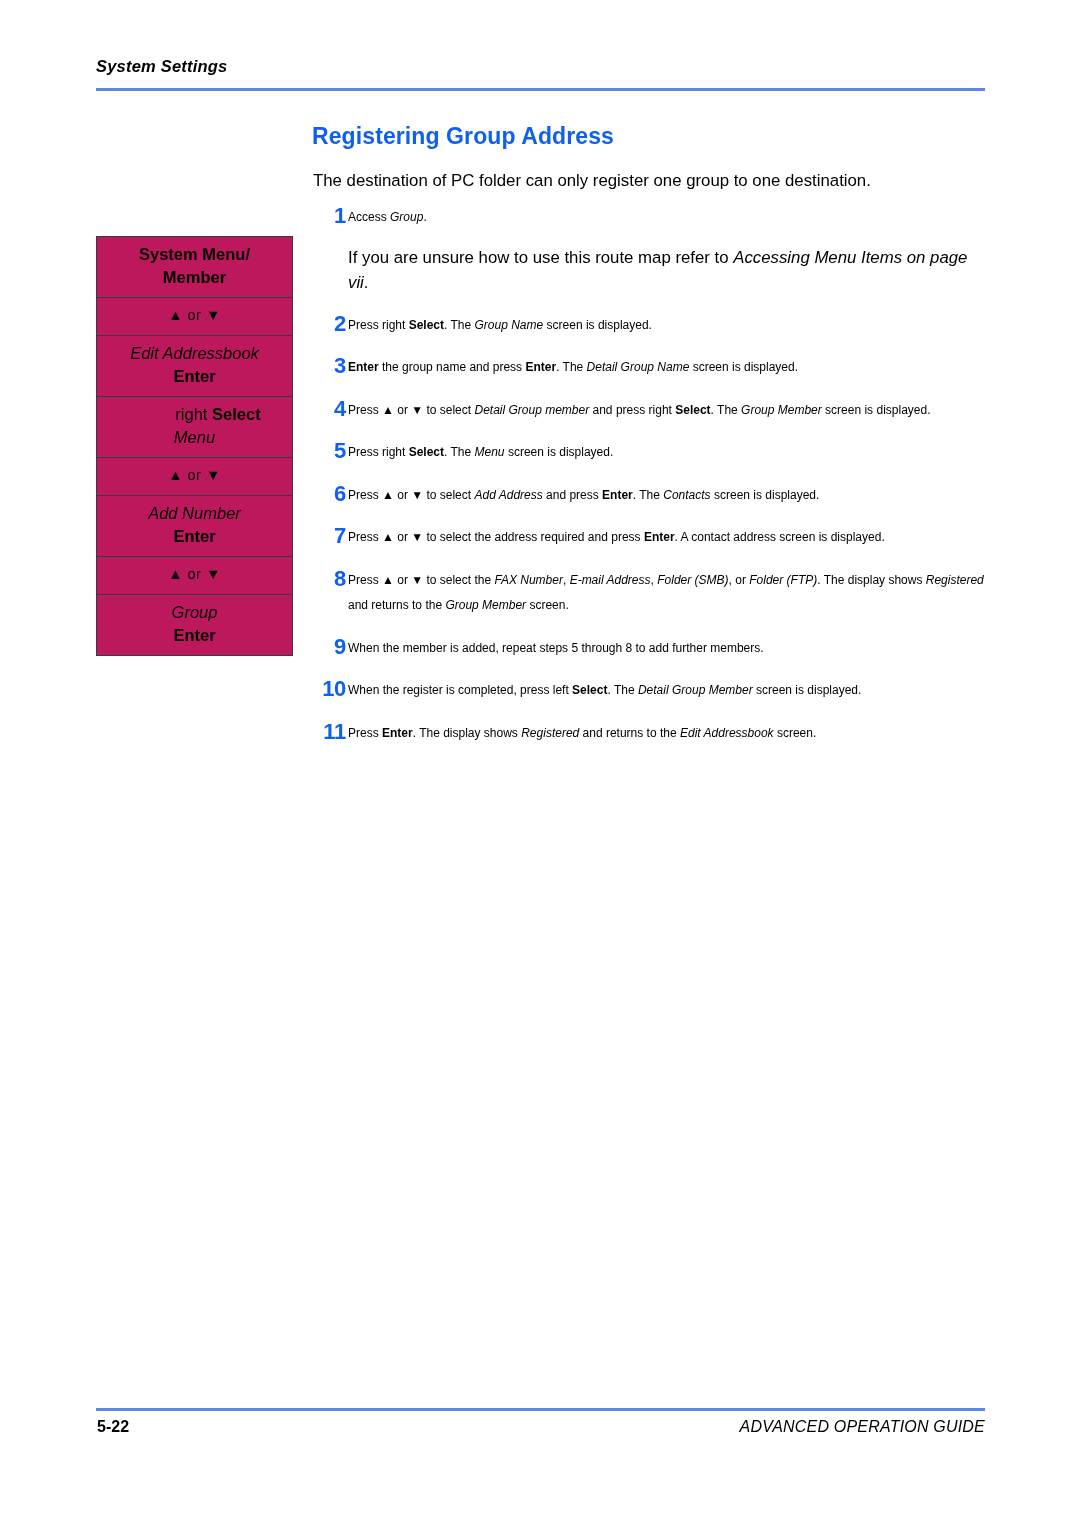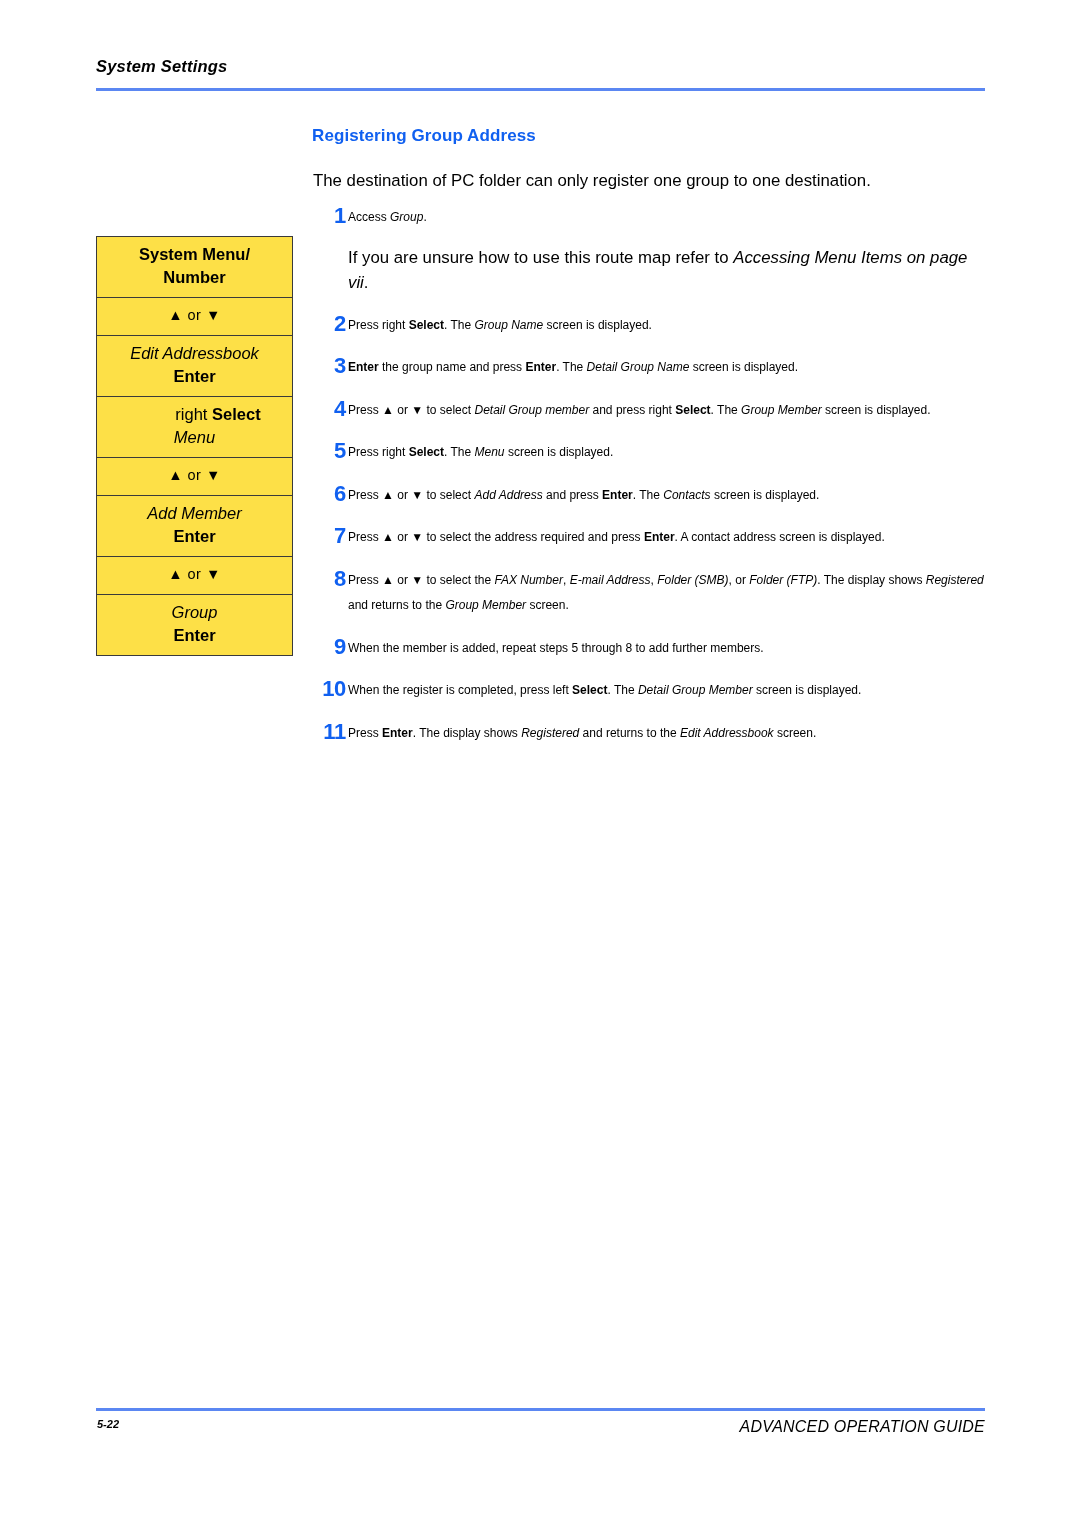--- a/index.html
+++ b/index.html
@@ -45,21 +45,21 @@
     width: 889px;
     height: 2.5px;
     background: #5b87f2;
   }
 
   
   .section-heading {
     position: absolute;
     left: 312px;
     top: 122px;
-    font-size: 17px;
+    font-size: 23px;
     font-weight: bold;
     color: #1060f0;
     letter-spacing: 0.1px;
     line-height: 28px;
   }
 
   
   .intro {
     position: absolute;
     left: 313px;
@@ -71,21 +71,21 @@
   }
 
   
   .routemap {
     position: absolute;
     left: 96px;
     top: 236px;
     width: 197px;
     border: 1.5px solid #3a3a3a;
     border-collapse: collapse;
-    background: #fde047;
+    background: #be185d;
     box-sizing: border-box;
   }
   .rm-cell {
     border-bottom: 1.5px solid #3a3a3a;
     text-align: center;
     padding: 6px 4px 8px 4px;
     box-sizing: border-box;
   }
   .rm-cell:last-child {
     border-bottom: none;
@@ -144,22 +144,21 @@
     left: 96px;
     top: 1408px;
     width: 889px;
     height: 2.5px;
     background: #5b87f2;
   }
   .footer-left {
     position: absolute;
     left: 97px;
     top: 1418px;
-    font-size: 11px;
-    font-style: italic;
+    font-size: 16px;
     font-weight: bold;
     color: #000;
   }
   .footer-right {
     position: absolute;
     left: 96px;
     top: 1418px;
     width: 889px;
     text-align: right;
     font-size: 16px;
@@ -180,21 +179,21 @@
   <div class="header-rule"></div>
 
   <div class="section-heading">Registering Group Address</div>
 
   <div class="intro">The destination of PC folder can only register one group to one destination.</div>
 
   <div class="routemap">
 
     <div class="rm-cell">
       <div class="rm-line rm-bold">System Menu/</div>
-      <div class="rm-line rm-bold">Number</div>
+      <div class="rm-line rm-bold">Member</div>
     </div>
 
     <div class="rm-cell">
       <div class="rm-line rm-arrow">▲ or ▼</div>
     </div>
 
     <div class="rm-cell">
       <div class="rm-line rm-italic">Edit Addressbook</div>
       <div class="rm-line rm-bold">Enter</div>
     </div>
@@ -202,21 +201,21 @@
     <div class="rm-cell">
       <div class="rm-line rm-mixed"><span class="reg">right </span><span class="bd">Select</span></div>
       <div class="rm-line rm-italic">Menu</div>
     </div>
 
     <div class="rm-cell">
       <div class="rm-line rm-arrow">▲ or ▼</div>
     </div>
 
     <div class="rm-cell">
-      <div class="rm-line rm-italic">Add Member</div>
+      <div class="rm-line rm-italic">Add Number</div>
       <div class="rm-line rm-bold">Enter</div>
     </div>
 
     <div class="rm-cell">
       <div class="rm-line rm-arrow">▲ or ▼</div>
     </div>
 
     <div class="rm-cell">
       <div class="rm-line rm-italic">Group</div>
       <div class="rm-line rm-bold">Enter</div>

